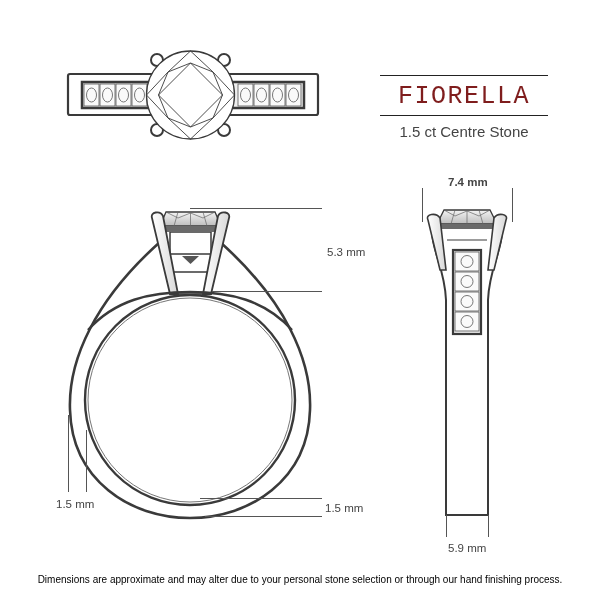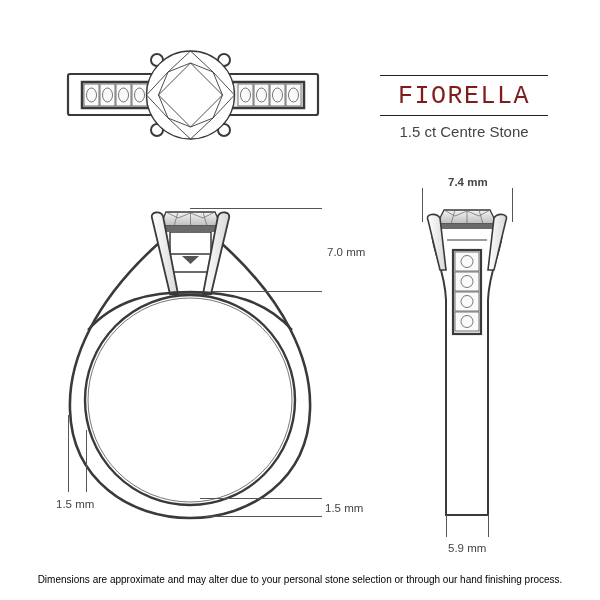--- a/index.html
+++ b/index.html
@@ -147,19 +147,19 @@
   </g>
 
   <g stroke="#555" stroke-width="1">
     <line x1="422.5" y1="188" x2="422.5" y2="222"></line>
     <line x1="512.5" y1="188" x2="512.5" y2="222"></line>
     <line x1="446.5" y1="515" x2="446.5" y2="537"></line>
     <line x1="488.5" y1="515" x2="488.5" y2="537"></line>
   </g>
 </svg>
 
-<div class="dim" style="left:327px;top:246px;">7.0 mm</div>
+<div class="dim" style="left:327px;top:246px;">5.3 mm</div>
 <div class="dim" style="left:56px;top:498px;">1.5 mm</div>
 <div class="dim" style="left:325px;top:502px;">1.5 mm</div>
 <div class="dim" style="left:448px;top:176px;font-weight:bold;">7.4 mm</div>
 <div class="dim" style="left:448px;top:542px;">5.9 mm</div>
 
 <div class="disclaimer">Dimensions are approximate and may alter due to your personal stone selection or through our hand finishing process.</div>
 
 </body></html>

